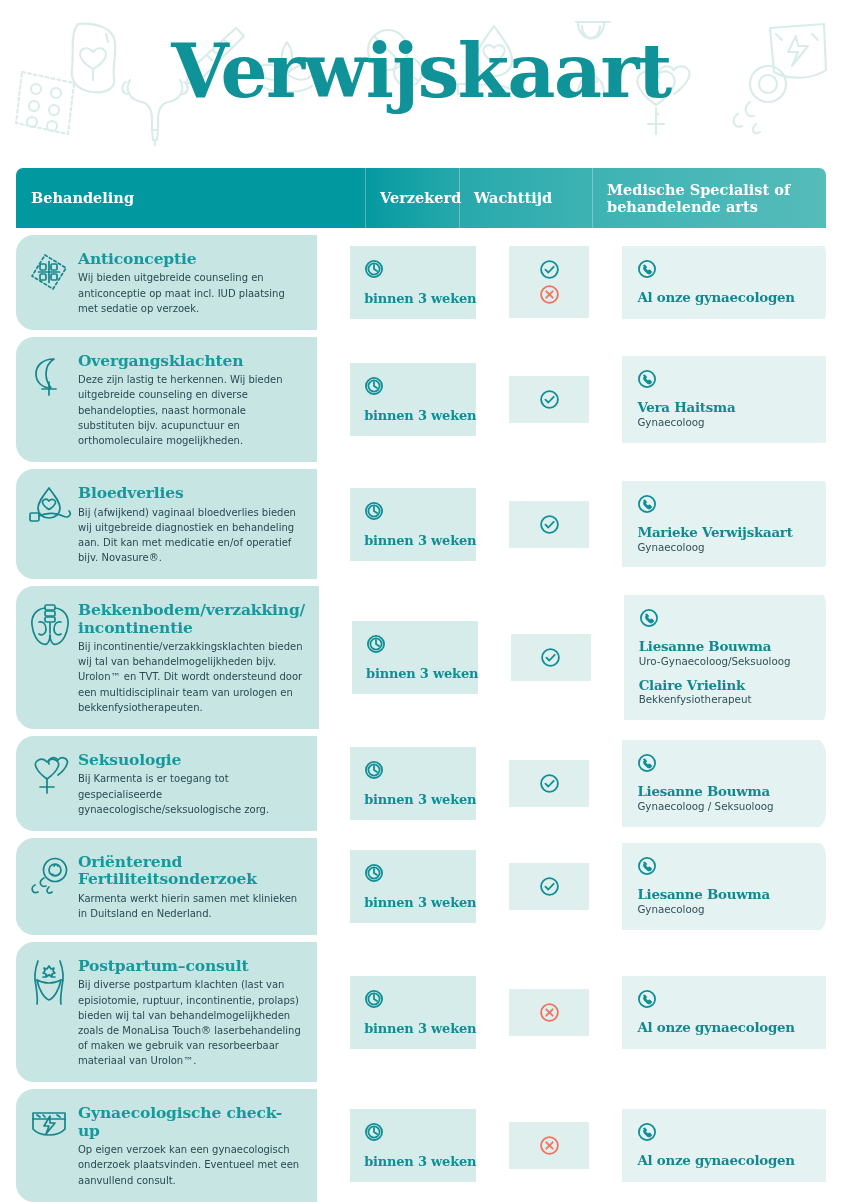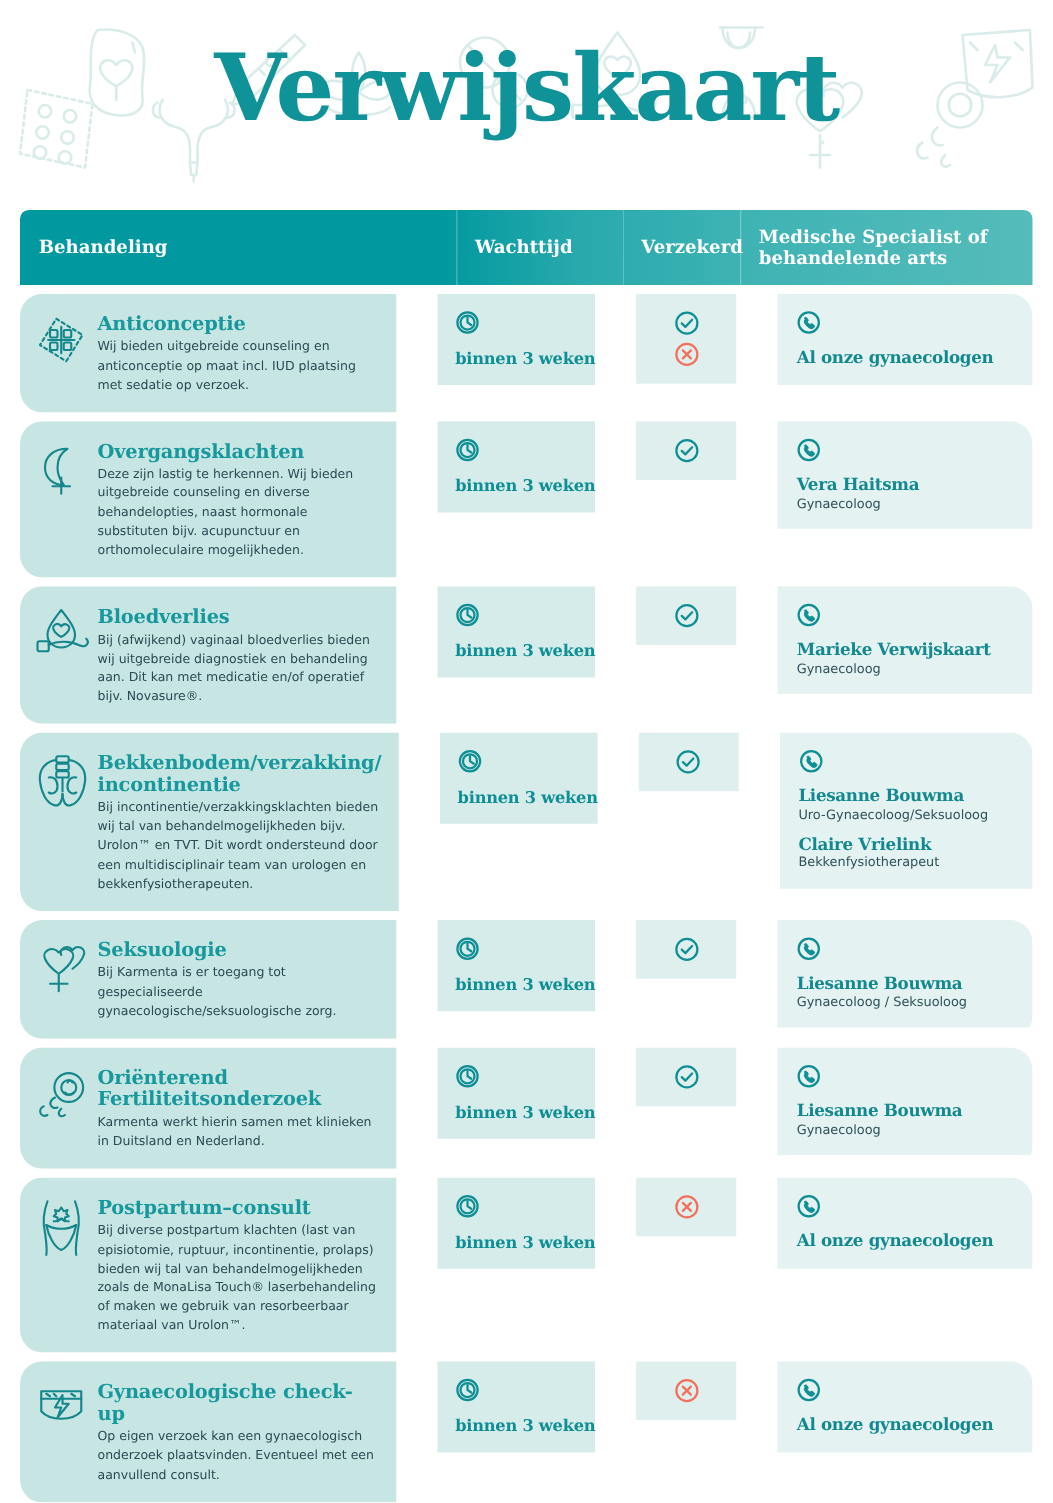--- a/index.html
+++ b/index.html
@@ -82,21 +82,21 @@
   .col-a { width: 349px; }
   .col-b { width: 133px; }
   .col-c { width: 94px; }
   .col-d { width: 234px; }
 
   .row {
     display: flex;
     margin-top: 7px;
     border-radius: 18px;
     overflow: hidden;
-    align-items: flex-start;
+    align-items: center;
     gap: 33px;
   }
   .cell {
     box-sizing: border-box;
     position: relative;
   }
   .cell-a { background: #c6e5e3; padding: 14px 14px 14px 12px; display: flex; }
   .cell-b { background: #d6ecea; padding: 13px 0 13px 14px; }
   .cell-c { background: #dfefee; padding: 13px 0 13px 0; text-align: center; }
   .cell-d { background: #e4f2f1; padding: 13px 14px 13px 15px; }
@@ -258,22 +258,22 @@
         <path d="M50 16 L56 22"></path>
     </svg>
   </div>
   <div class="hero-title">Verwijskaart</div>
 </div>
 
 <div class="table">
 
   <div class="thead">
     <div class="th col-a">Behandeling</div>
+    <div class="th col-c sep">Verzekerd</div>
     <div class="th col-b sep">Wachttijd</div>
-    <div class="th col-c sep">Verzekerd</div>
     <div class="th col-d sep">Medische Specialist of behandelende arts</div>
   </div>
 
   <div id="tbody">
       <div class="row">
         <div class="cell cell-a col-a">
        <div class="rowicon">
             <svg class="lineicon" width="42" height="42" viewBox="0 0 42 42">
               <g fill="none" stroke="#15868b" stroke-width="1.7" stroke-linecap="round" stroke-linejoin="round">
       <path d="M17 4 L38 17 L25 38 L4 25 Z" stroke-dasharray="2.6 2.6"></path>

